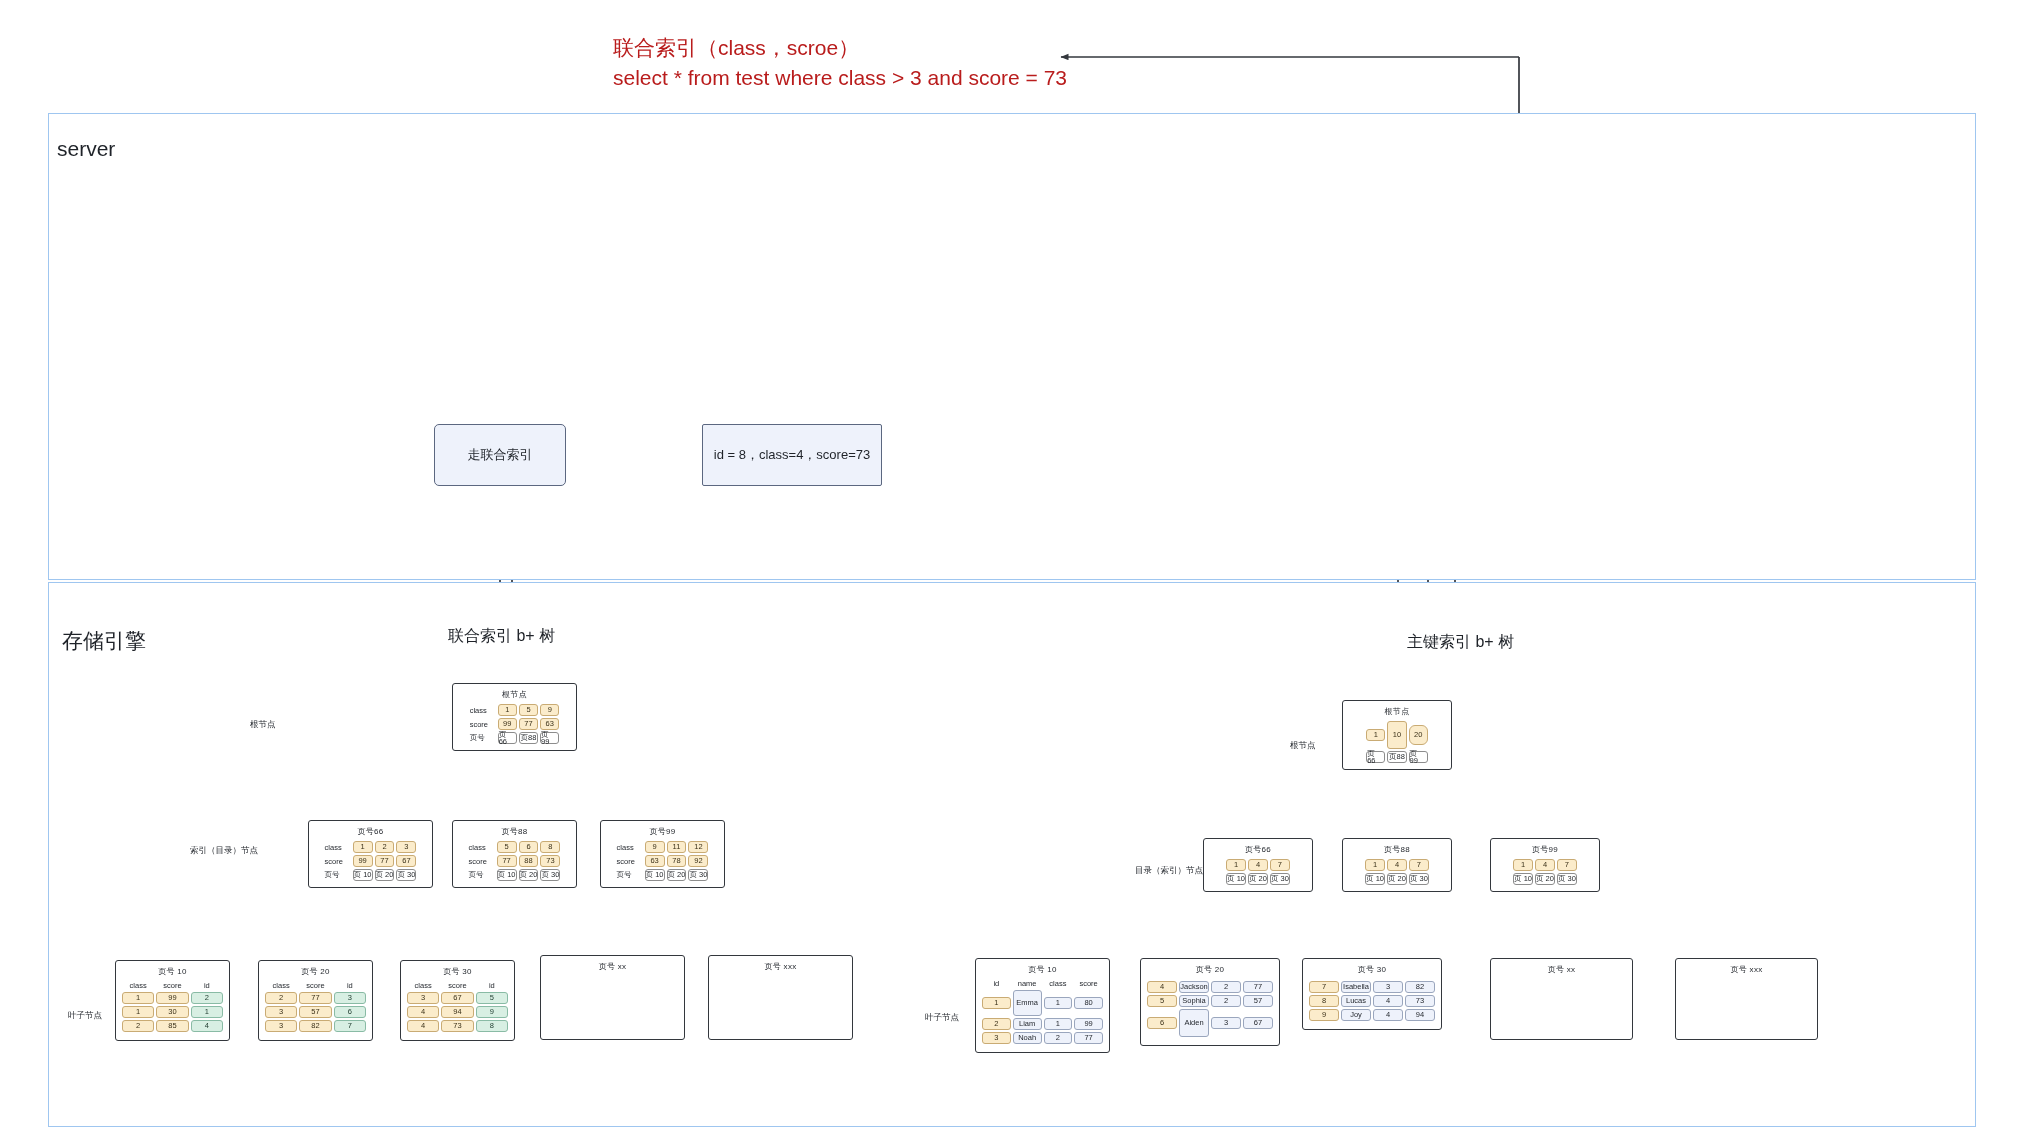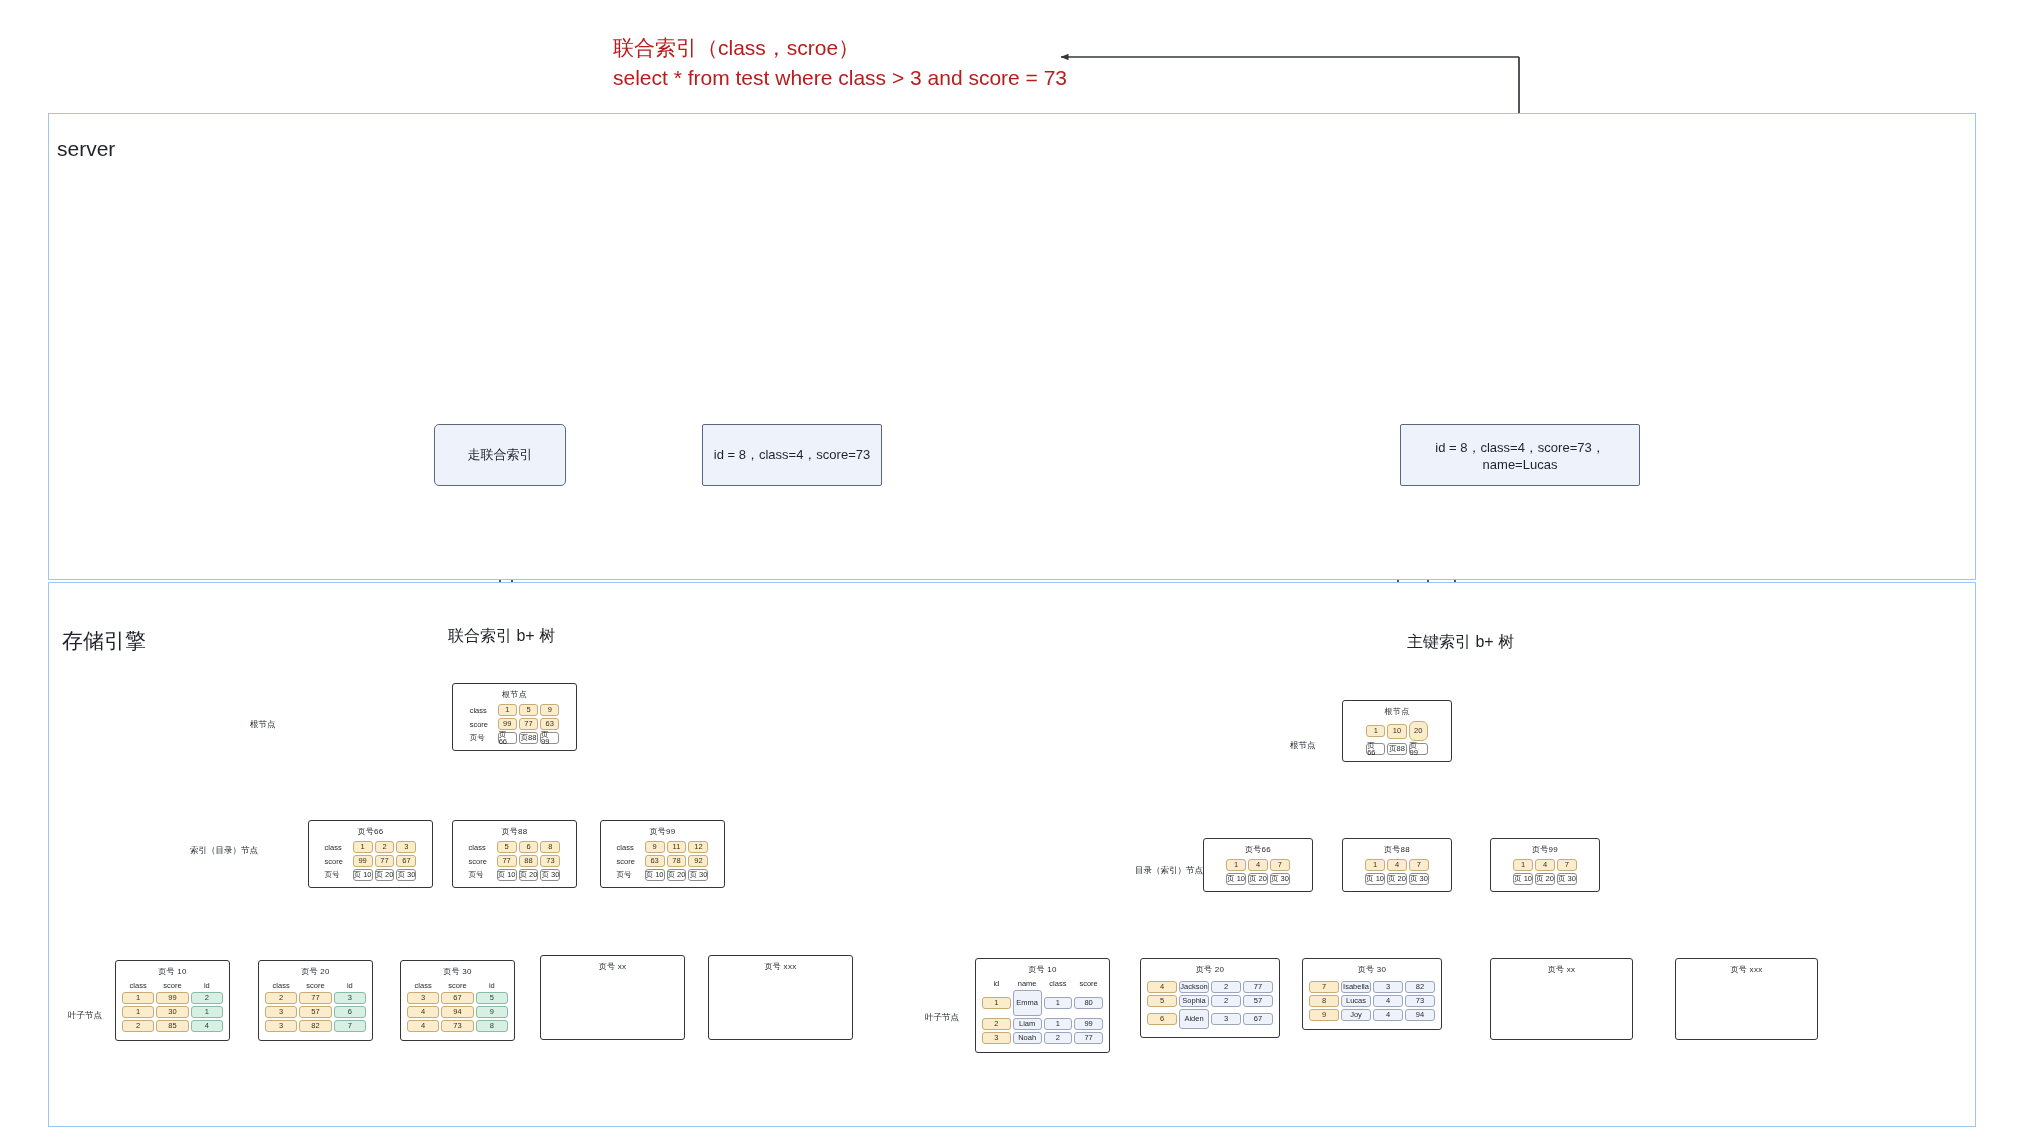--- a/index.html
+++ b/index.html
@@ -136,23 +136,20 @@
   <div class="abs panel-title" style="left:62px;top:627px;">存储引擎</div>
 
   <div class="abs pbox" style="left:434px;top:424px;width:132px;height:62px;">
     <span>走联合索引</span>
   </div>
 
   <div class="abs pbox sq" style="left:702px;top:424px;width:180px;height:62px;">
     <span>id = 8，class=4，score=73</span>
   </div>
 
-  <div class="abs pbox sq" style="left:1400px;top:424px;width:240px;height:62px;">
-    <span>id = 8，class=4，score=73，name=Lucas</span>
-  </div>
 
   <div class="abs tree-label" style="left:448px;top:626px;">联合索引 b+ 树</div>
   <div class="abs tree-label" style="left:1407px;top:632px;">主键索引 b+ 树</div>
 
   <div class="abs side-label" style="left:250px;top:719px;">根节点</div>
   <div class="abs side-label" style="left:190px;top:845px;">索引（目录）节点</div>
   <div class="abs side-label" style="left:68px;top:1010px;">叶子节点</div>
 
   <div class="abs side-label" style="left:1290px;top:740px;">根节点</div>
   <div class="abs side-label" style="left:1135px;top:865px;">目录（索引）节点</div>
@@ -333,21 +330,21 @@
   </div>
   <div class="abs node" style="left:708px;top:955px;height:85px;width:145px;justify-content:flex-start;">
     <div class="node-title">页号 xxx</div>
   </div>
 
   <div class="abs node" style="left:1342px;top:700px;width:110px;">
       <div class="node-title">根节点</div>
       <div class="node-grid">
         <div class="grow">
           <span class="cell c-key" style="flex: 1 1 0%; height: 12px;">1</span>
-          <span class="cell c-key" style="flex: 1 1 0%; height: 15px; text-align: center;">10</span>
+          <span class="cell c-key" style="flex: 1 1 0%; height: 28px; text-align: center;">10</span>
           <span class="cell c-key" style="flex: 1 1 0%; height: 20px; border-radius: 6px;">20</span>
         </div>
         <div class="grow">
           <span class="cell c-page" style="flex: 1 1 0%; height: 12px;">页 66</span>
           <span class="cell c-page" style="flex: 1 1 0%; height: 12px;">页88</span>
           <span class="cell c-page" style="flex: 1 1 0%; height: 12px;">页 99</span>
         </div>
       </div>
     </div>
 
@@ -442,21 +439,21 @@
           <span class="cell c-name" style="flex: 1 1 0%; height: 12px;">77</span>
         </div>
         <div class="grow" style="margin-bottom: 2px;">
           <span class="cell c-key" style="flex: 1 1 0%; height: 12px;">5</span>
           <span class="cell c-name" style="flex: 1 1 0%; height: 12px;">Sophia</span>
           <span class="cell c-name" style="flex: 1 1 0%; height: 12px;">2</span>
           <span class="cell c-name" style="flex: 1 1 0%; height: 12px;">57</span>
         </div>
         <div class="grow" style="margin-bottom: 2px;">
           <span class="cell c-key" style="flex: 1 1 0%; height: 12px;">6</span>
-          <span class="cell c-name" style="flex: 1 1 0%; height: 20px;">Aiden</span>
+          <span class="cell c-name" style="flex: 1 1 0%; height: 28px;">Aiden</span>
           <span class="cell c-name" style="flex: 1 1 0%; height: 12px;">3</span>
           <span class="cell c-name" style="flex: 1 1 0%; height: 12px;">67</span>
         </div>
       </div>
     </div>
   <div class="abs node" style="left:1302px;top:958px;width:140px;">
       <div class="node-title">页号 30</div>
       <div style="width: 100%;">
         <div class="hdr-row">
           <span class="hdr" style="flex: 1 1 0%;"></span>

